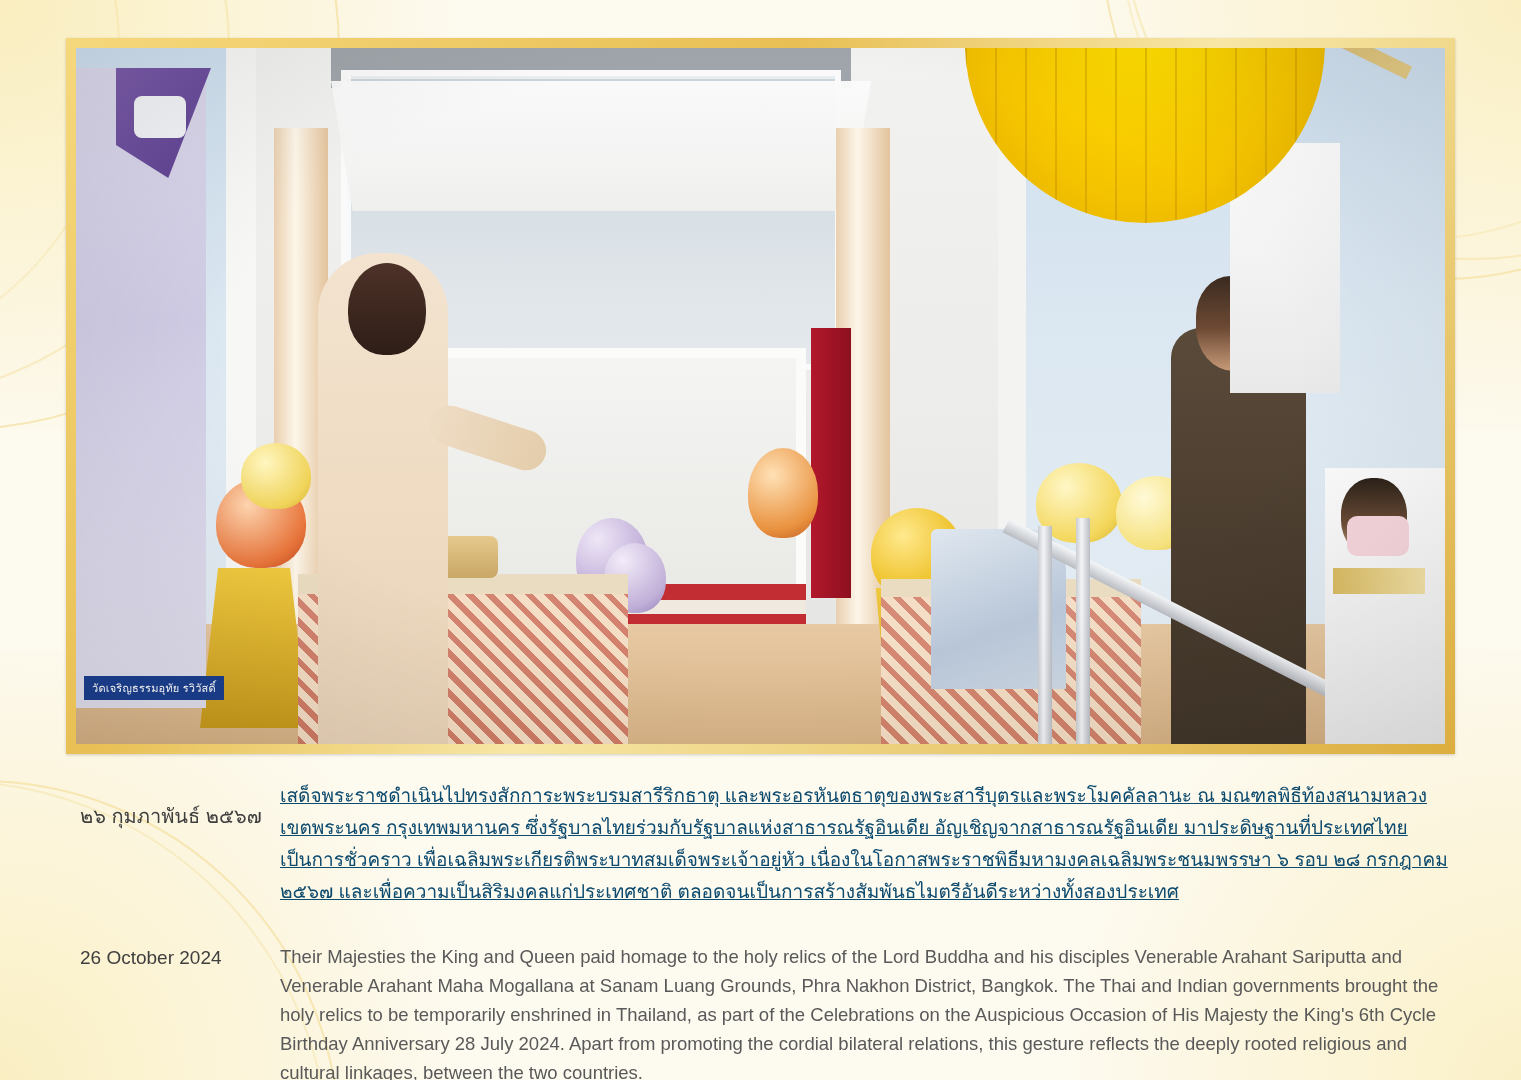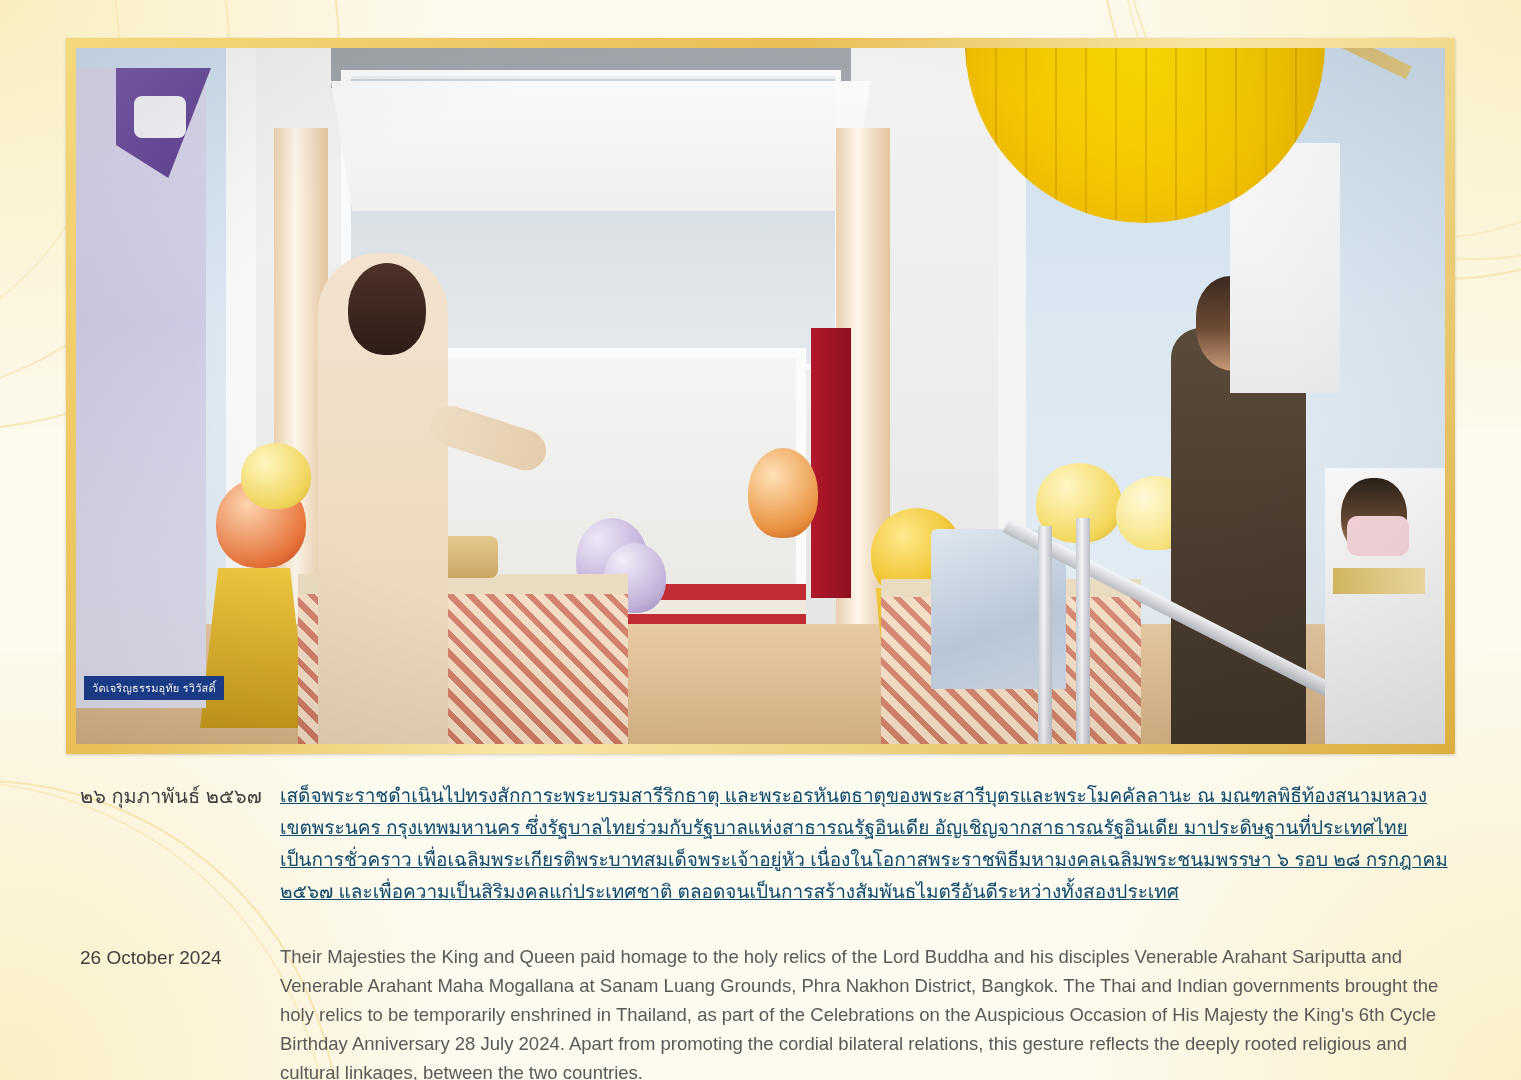--- a/index.html
+++ b/index.html
@@ -295,21 +295,21 @@
   }
   .caption-row + .caption-row { margin-top: 34px; }
   .cap-date {
     width: 200px;
     flex: 0 0 200px;
     color: #3f3f3f;
     font-size: 19px;
     line-height: 30px;
     padding-top: 1px;
   }
-  .cap-date.thai { font-size: 20px; }
+  .cap-date.thai { font-size: 20px; margin-top: 20px; }
   .cap-body {
     flex: 1;
     color: #4a4a4a;
     font-size: 19px;
     line-height: 30px;
     text-align: left;
   }
   .cap-body.thai { font-size: 19px; line-height: 32px; color: #0c4a6e; text-decoration: underline; }
   .cap-body.eng { font-size: 18.5px; line-height: 29px; color: #595959; }
 </style>

